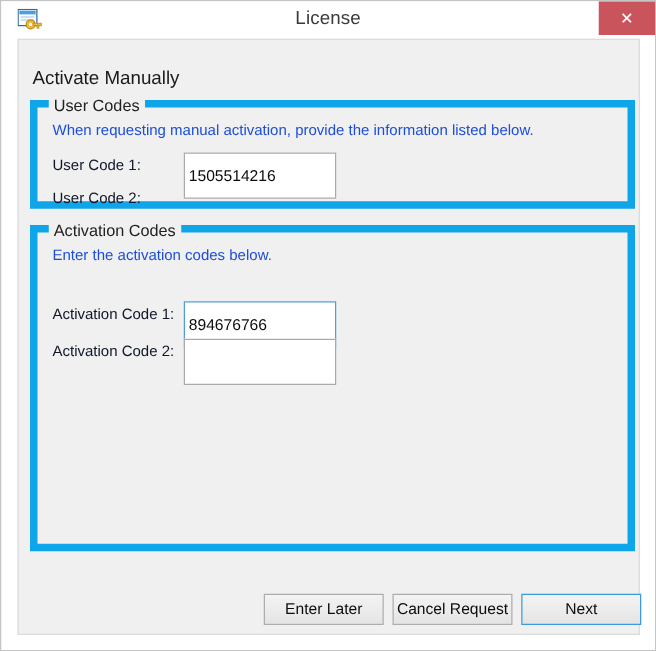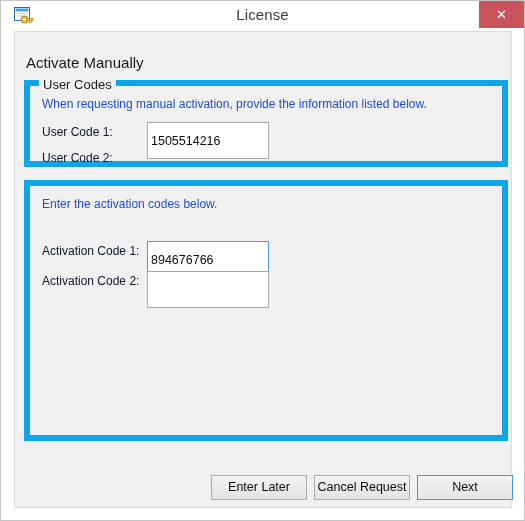--- a/index.html
+++ b/index.html
@@ -248,20 +248,21 @@
         <input class="field-input" type="text" readonly="" value="1505514216" style="">
       </div>
 
       <div class="field-row row-uc2">
         <span class="field-label">User Code 2:</span>
       </div>
     </fieldset>
 
     <fieldset class="groupbox activation-codes">
 
+      <span class="group-legend">Activation Codes</span>
       <span class="group-desc">Enter the activation codes below.</span>
 
       <div class="field-row row-ac1">
         <span class="field-label">Activation Code 1:</span>
         <input class="field-input focused" type="text" value="894676766" style="">
       </div>
 
       <div class="field-row row-ac2">
         <span class="field-label">Activation Code 2:</span>
         <input class="field-input" type="text" value="" style="">

